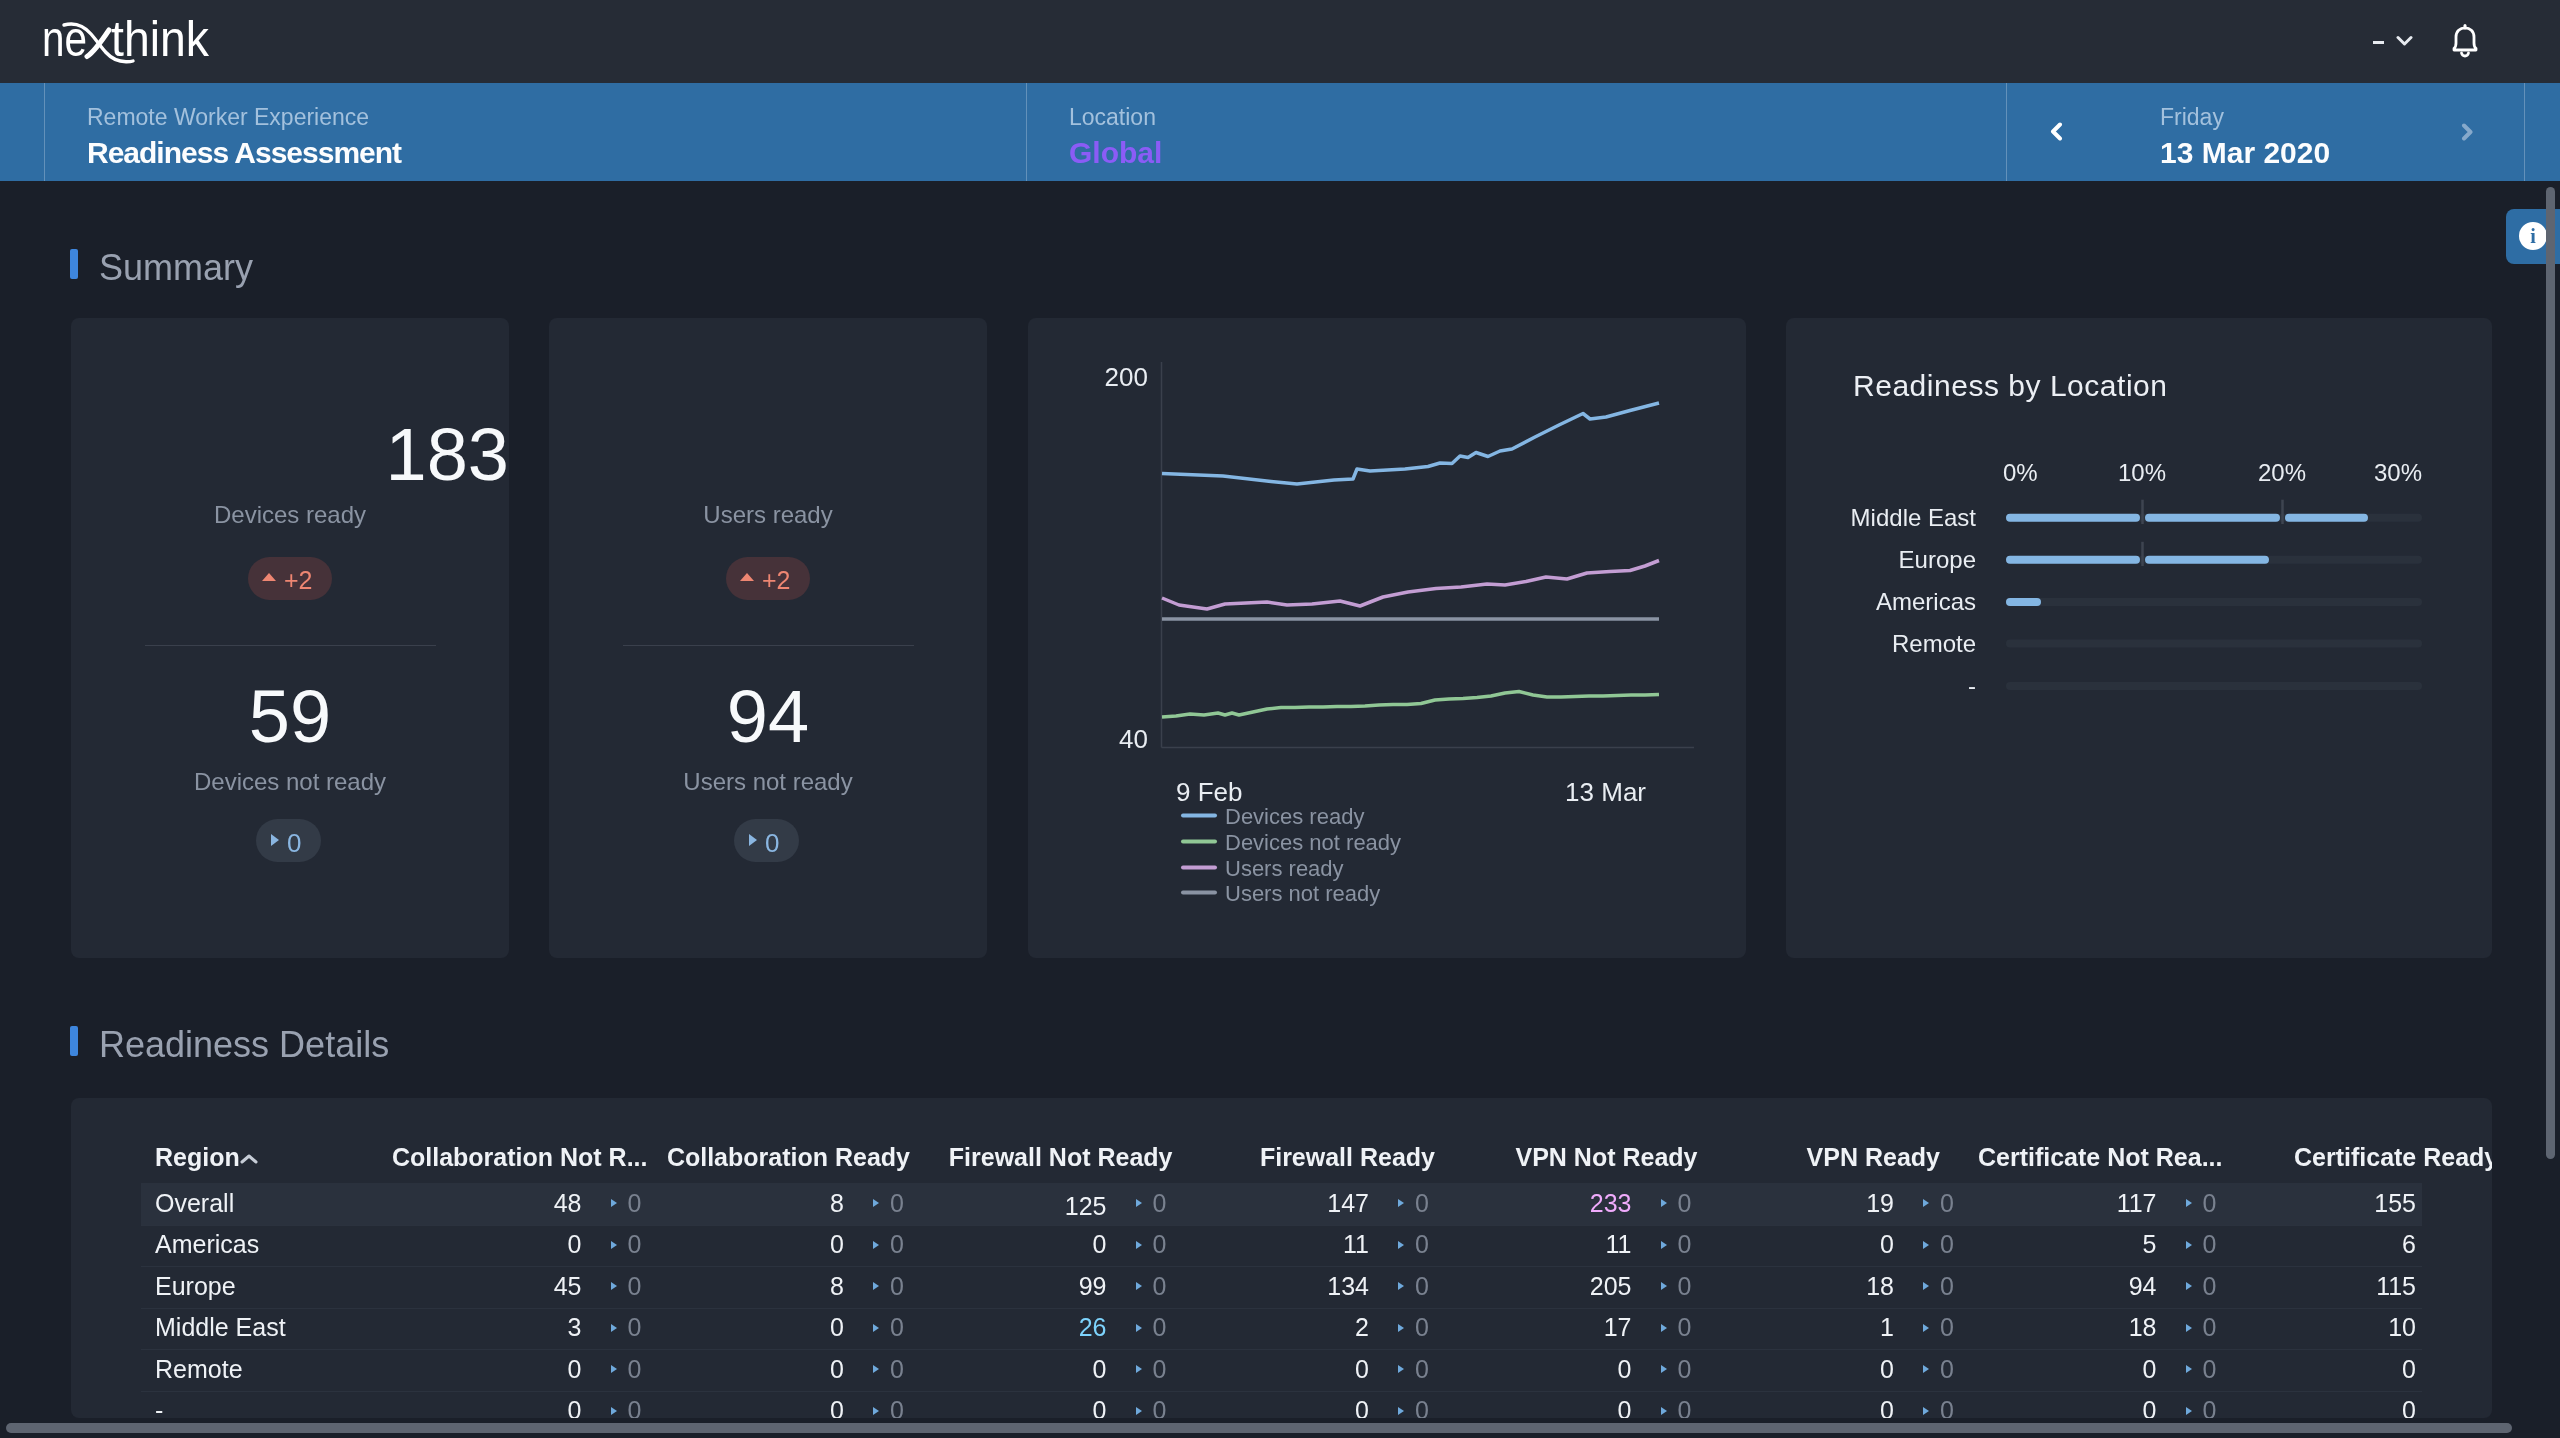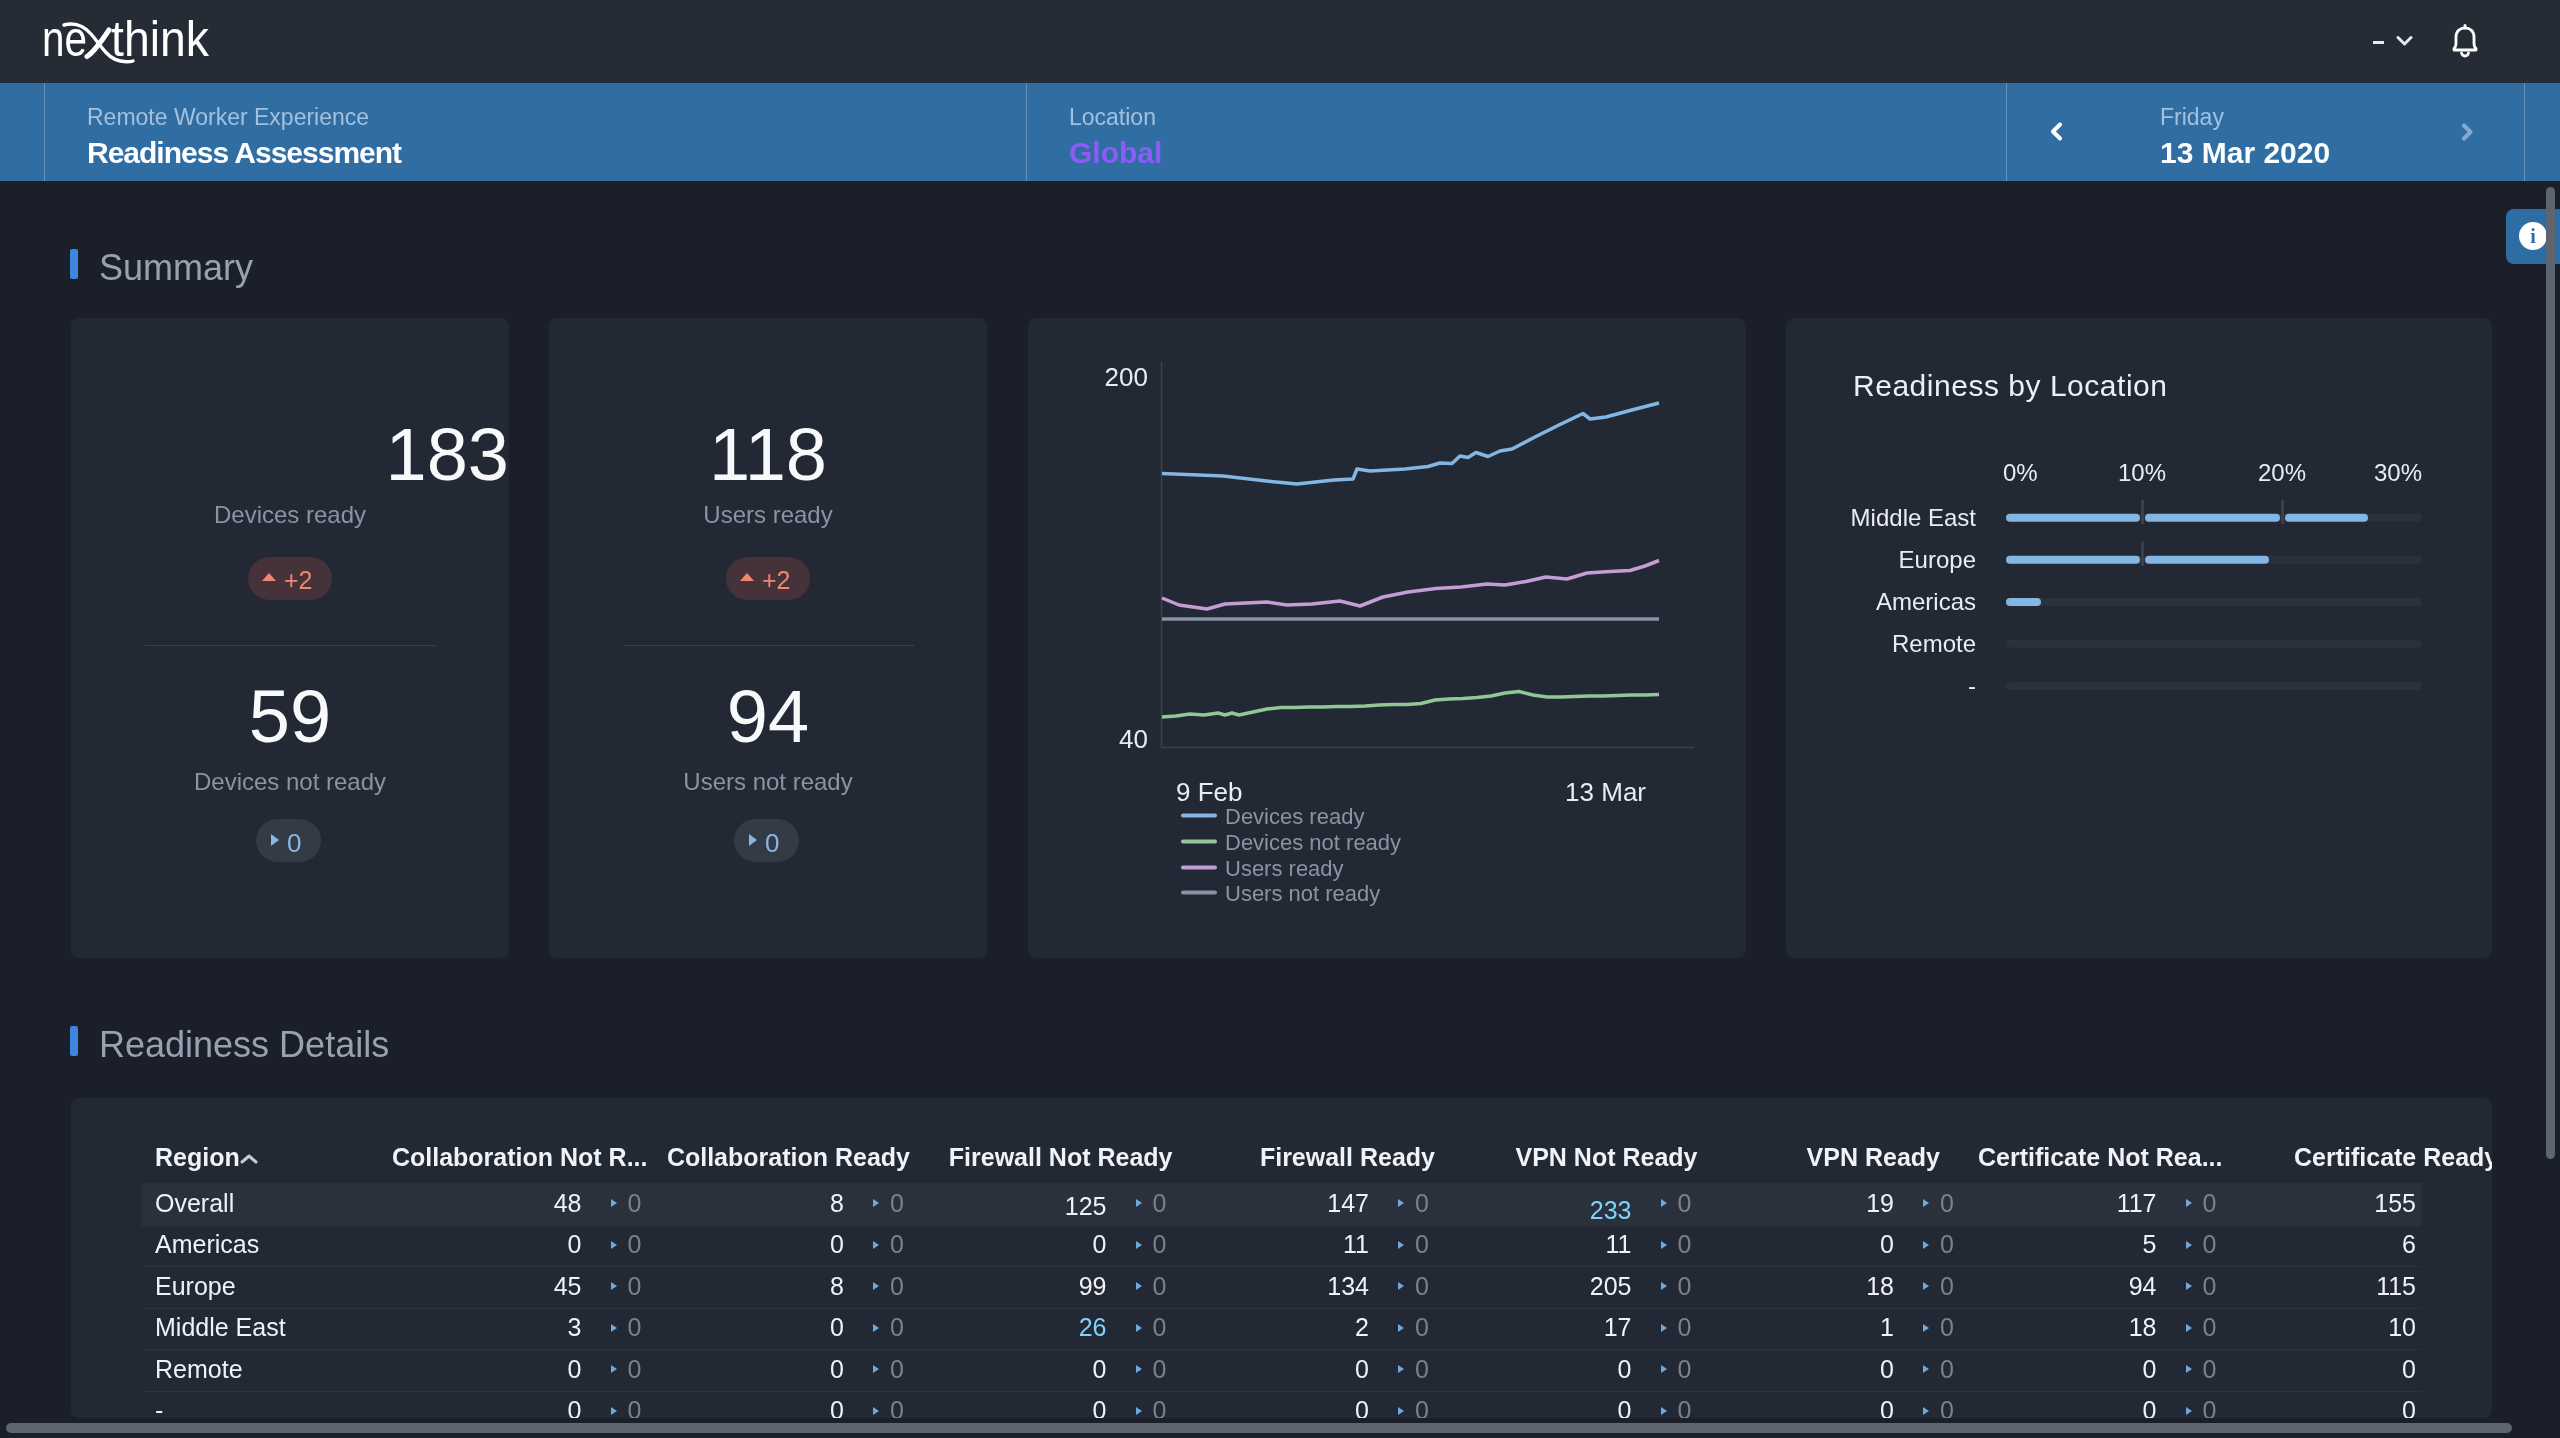--- a/index.html
+++ b/index.html
@@ -61,21 +61,20 @@
   <div class="abs" style="left:262px;top:573px;width:0;height:0;border-left:7px solid transparent;border-right:7px solid transparent;border-bottom:8px solid #EE8672;"></div>
   <div class="abs" style="left:284px;top:566px;font-size:25px;color:#EE8672;">+2</div>
   <div class="abs" style="left:145px;top:645px;width:291px;height:1px;background:#3A404C;"></div>
   <div class="abs" style="left:71px;top:674px;width:438px;text-align:center;font-size:74px;color:#F7F9FB;">59</div>
   <div class="abs" style="left:71px;top:768px;width:438px;text-align:center;font-size:24px;color:#8A93A2;">Devices not ready</div>
   <div class="abs" style="left:256px;top:819px;width:65px;height:43px;background:#333B47;border-radius:22px;"></div>
   <div class="abs" style="left:271px;top:834px;width:0;height:0;border-top:6.5px solid transparent;border-bottom:6.5px solid transparent;border-left:8px solid #8AB6E1;"></div>
   <div class="abs" style="left:287px;top:828px;font-size:26px;color:#8AB6E1;">0</div>
 
   <div class="card" style="left:549px;top:318px;width:438px;height:640px;"></div>
-  <div class="abs" style="left:549px;top:412px;width:438px;text-align:center;font-size:74px;color:#F7F9FB;">118</div>
   <div class="abs" style="left:549px;top:501px;width:438px;text-align:center;font-size:24px;color:#8A93A2;">Users ready</div>
   <div class="abs" style="left:726px;top:557px;width:84px;height:43px;background:#463239;border-radius:22px;"></div>
   <div class="abs" style="left:740px;top:573px;width:0;height:0;border-left:7px solid transparent;border-right:7px solid transparent;border-bottom:8px solid #EE8672;"></div>
   <div class="abs" style="left:762px;top:566px;font-size:25px;color:#EE8672;">+2</div>
   <div class="abs" style="left:623px;top:645px;width:291px;height:1px;background:#3A404C;"></div>
   <div class="abs" style="left:549px;top:674px;width:438px;text-align:center;font-size:74px;color:#F7F9FB;">94</div>
   <div class="abs" style="left:549px;top:768px;width:438px;text-align:center;font-size:24px;color:#8A93A2;">Users not ready</div>
   <div class="abs" style="left:734px;top:819px;width:65px;height:43px;background:#333B47;border-radius:22px;"></div>
   <div class="abs" style="left:749px;top:834px;width:0;height:0;border-top:6.5px solid transparent;border-bottom:6.5px solid transparent;border-left:8px solid #8AB6E1;"></div>
   <div class="abs" style="left:765px;top:828px;font-size:26px;color:#8AB6E1;">0</div>
@@ -162,21 +161,21 @@
     <div style="position:absolute;right:1850.5px;top:90.75px;color:#79818F;z-index:2;">0</div>
     <div style="position:absolute;right:1648px;top:90.75px;color:#EFF2F6;z-index:2;white-space:nowrap;">8</div>
     <div style="position:absolute;left:802.0px;top:101.25px;width:0;height:0;border-top:4.5px solid transparent;border-bottom:4.5px solid transparent;border-left:6px solid #6FA9DC;z-index:2;"></div>
     <div style="position:absolute;right:1588px;top:90.75px;color:#79818F;z-index:2;">0</div>
     <div style="position:absolute;right:1385.5px;top:78px;color:#EFF2F6;z-index:2;white-space:nowrap;margin-top:16px;">125</div>
     <div style="position:absolute;left:1064.5px;top:101.25px;width:0;height:0;border-top:4.5px solid transparent;border-bottom:4.5px solid transparent;border-left:6px solid #6FA9DC;z-index:2;"></div>
     <div style="position:absolute;right:1325.5px;top:90.75px;color:#79818F;z-index:2;">0</div>
     <div style="position:absolute;right:1123px;top:90.75px;color:#EFF2F6;z-index:2;white-space:nowrap;">147</div>
     <div style="position:absolute;left:1327.0px;top:101.25px;width:0;height:0;border-top:4.5px solid transparent;border-bottom:4.5px solid transparent;border-left:6px solid #6FA9DC;z-index:2;"></div>
     <div style="position:absolute;right:1063px;top:90.75px;color:#79818F;z-index:2;">0</div>
-    <div style="position:absolute;right:860.5px;top:90.75px;color:#7dd3fc;z-index:2;white-space:nowrap;margin-top:7px;">233</div>
+    <div style="position:absolute;right:860.5px;top:90.75px;color:#f0abfc;z-index:2;white-space:nowrap;">233</div>
     <div style="position:absolute;left:1589.5px;top:101.25px;width:0;height:0;border-top:4.5px solid transparent;border-bottom:4.5px solid transparent;border-left:6px solid #6FA9DC;z-index:2;"></div>
     <div style="position:absolute;right:800.5px;top:90.75px;color:#79818F;z-index:2;">0</div>
     <div style="position:absolute;right:598px;top:90.75px;color:#EFF2F6;z-index:2;white-space:nowrap;">19</div>
     <div style="position:absolute;left:1852.0px;top:101.25px;width:0;height:0;border-top:4.5px solid transparent;border-bottom:4.5px solid transparent;border-left:6px solid #6FA9DC;z-index:2;"></div>
     <div style="position:absolute;right:538px;top:90.75px;color:#79818F;z-index:2;">0</div>
     <div style="position:absolute;right:335.5px;top:90.75px;color:#EFF2F6;z-index:2;white-space:nowrap;">117</div>
     <div style="position:absolute;left:2114.5px;top:101.25px;width:0;height:0;border-top:4.5px solid transparent;border-bottom:4.5px solid transparent;border-left:6px solid #6FA9DC;z-index:2;"></div>
     <div style="position:absolute;right:275.5px;top:90.75px;color:#79818F;z-index:2;">0</div>
     <div style="position:absolute;right:76px;top:90.75px;color:#EFF2F6;z-index:2;white-space:nowrap;">155</div>
     <div style="position:absolute;left:84px;top:132.25px;color:#EFF2F6;z-index:2;">Americas</div>

